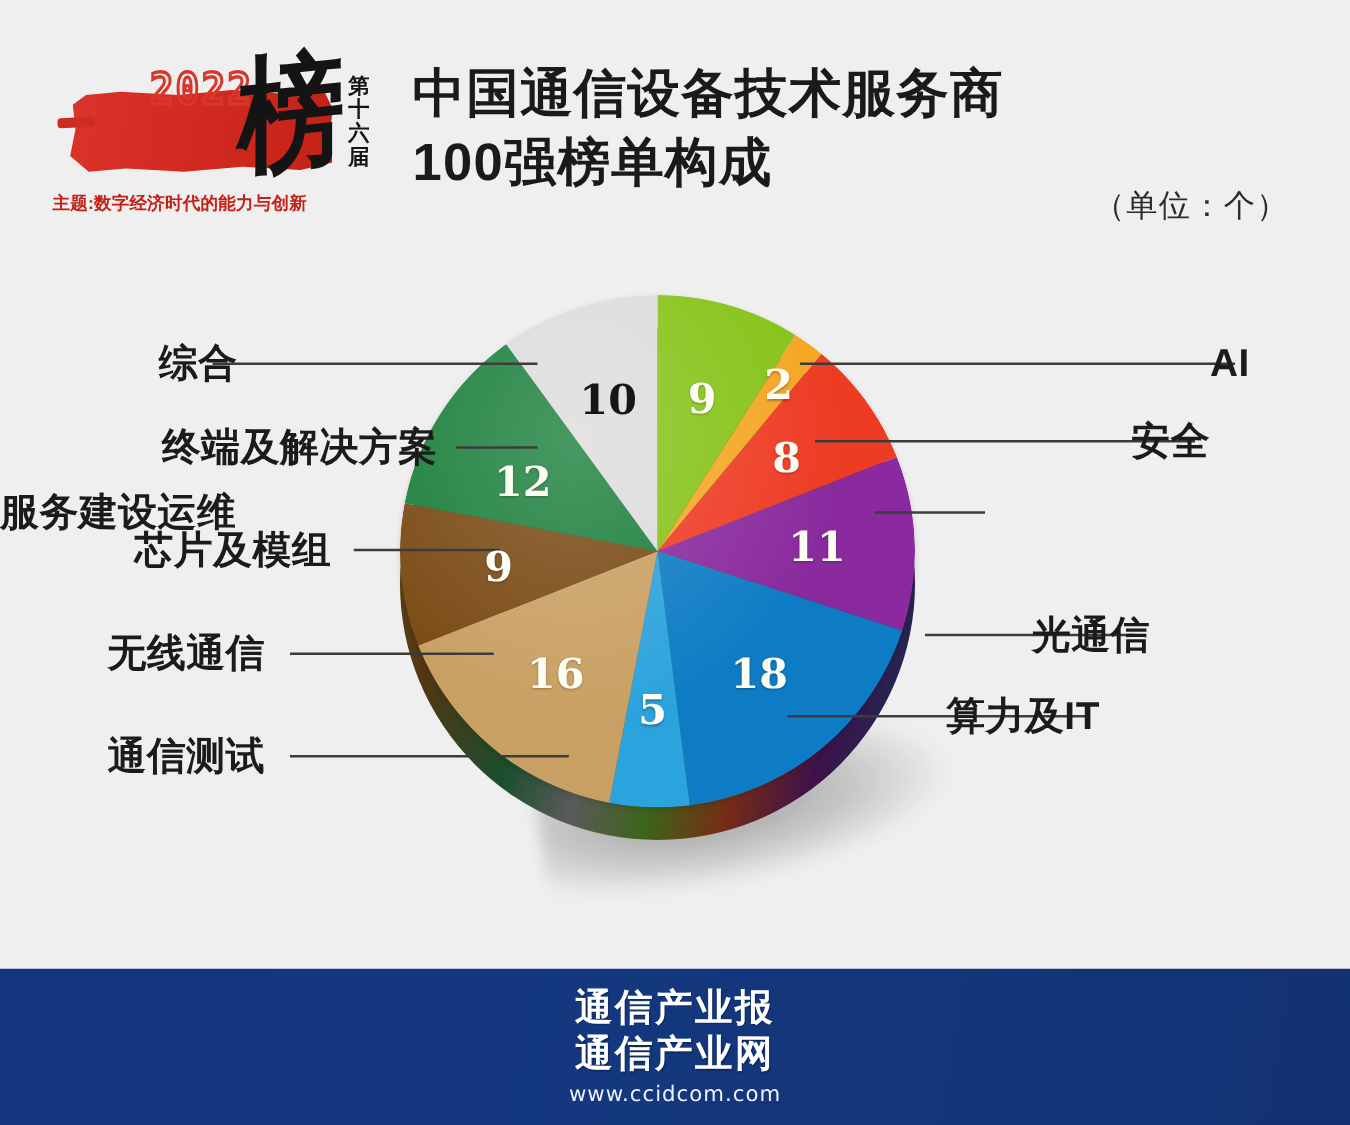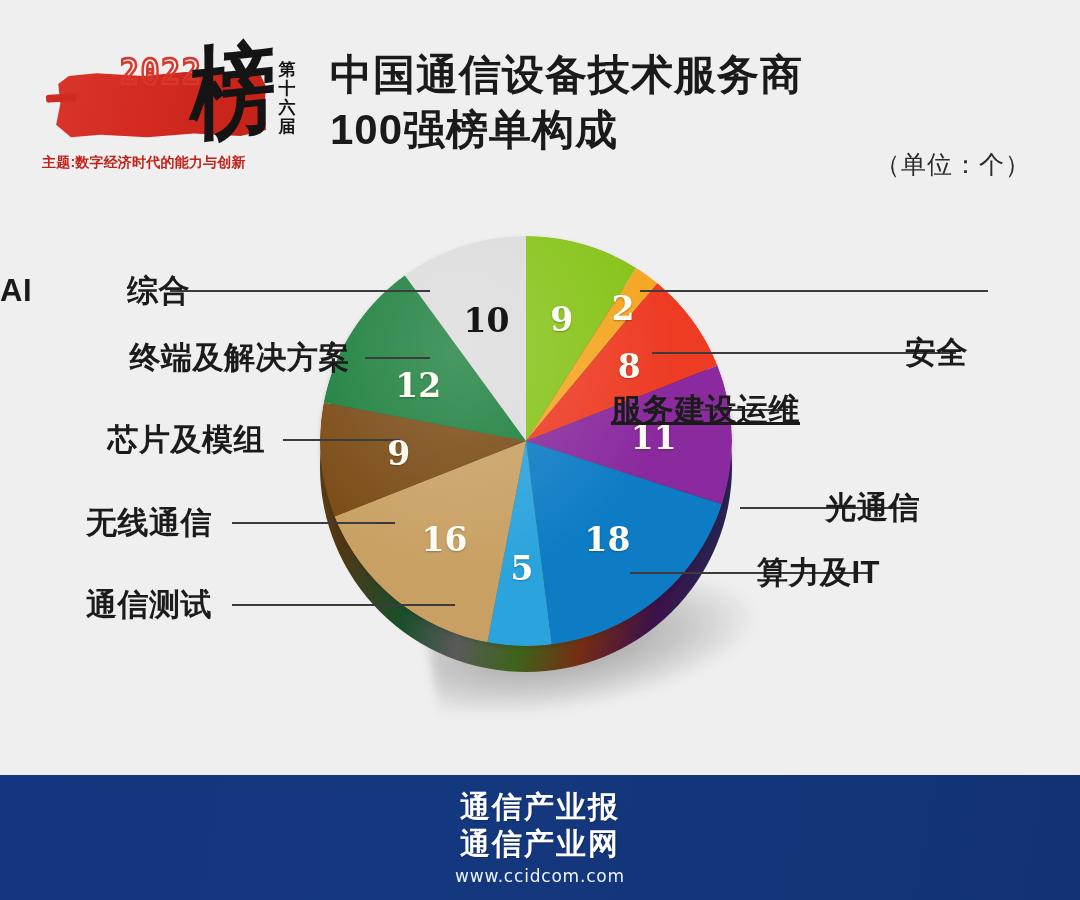--- a/index.html
+++ b/index.html
@@ -198,23 +198,23 @@
       <div class="val" style="left: 398.847px; top: 452.961px;">9</div>
       <div class="val" style="left: 418.162px; top: 385px;">12</div>
       <div class="val dark" style="left: 486.532px; top: 320.121px;">10</div>
     </div>
   <div id="lbllayer">
       <div class="lbl l" style="top: 291px; left: 0px; width: 148px; text-align: right; margin-left: 42px;">综合</div>
       <div class="lbl l" style="top: 358px; left: 0px; width: 350px; text-align: right;">终端及解决方案</div>
       <div class="lbl l" style="top: 440px; left: 0px; width: 265px; text-align: right;">芯片及模组</div>
       <div class="lbl l" style="top: 523px; left: 0px; width: 212px; text-align: right;">无线通信</div>
       <div class="lbl l" style="top: 605px; left: 0px; width: 212px; text-align: right;">通信测试</div>
-      <div class="lbl r" style="top: 291px; left: 0px; width: 1000px; text-align: left;">AI</div>
+      <div class="lbl r" style="top: 291px; left: 0px; width: 1000px; text-align: right;">AI</div>
       <div class="lbl r" style="top: 353px; left: 0px; width: 968px; text-align: right;">安全</div>
-      <div class="lbl r" style="top: 410px; left: 0px; width: 800px; text-align: right; text-decoration: underline;">服务建设运维</div>
+      <div class="lbl r" style="top: 410px; left: 0px; width: 800px; ">服务建设运维</div>
       <div class="lbl r" style="top: 508px; left: 0px; width: 920px; text-align: right;">光通信</div>
       <div class="lbl r" style="top: 573px; left: 0px; width: 880px; text-align: right;">算力及IT</div>
     </div>
 
   <div class="footer">
     <div class="footer-inner">
       <div class="f1">通信产业报</div>
       <div class="f2">通信产业网</div>
       <div class="f3">www.ccidcom.com</div>
     </div>

